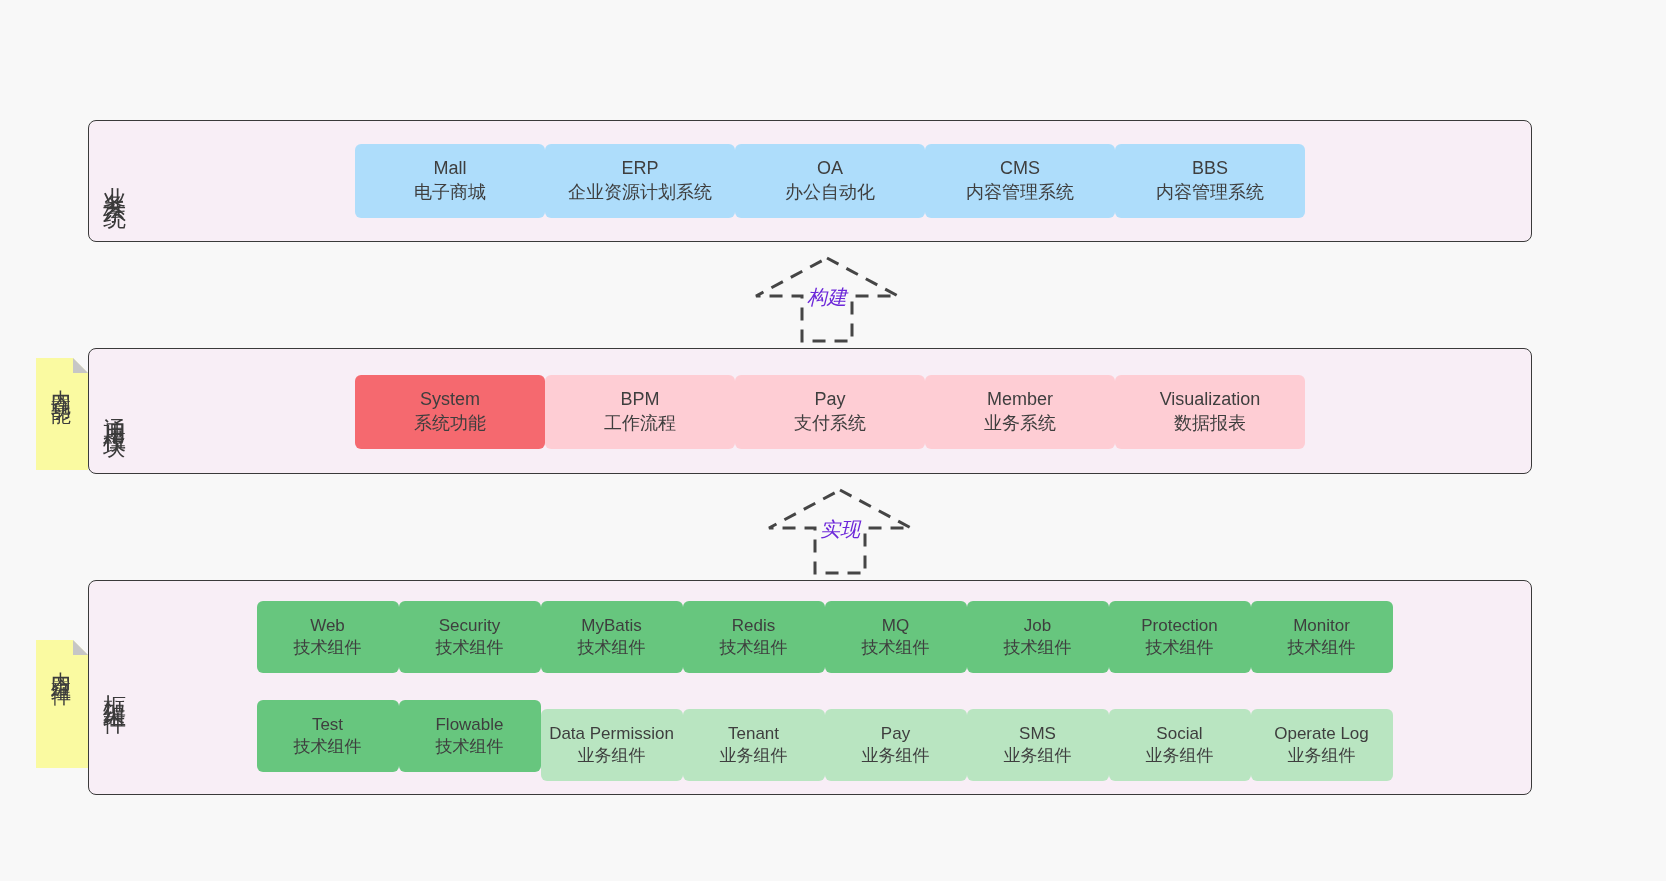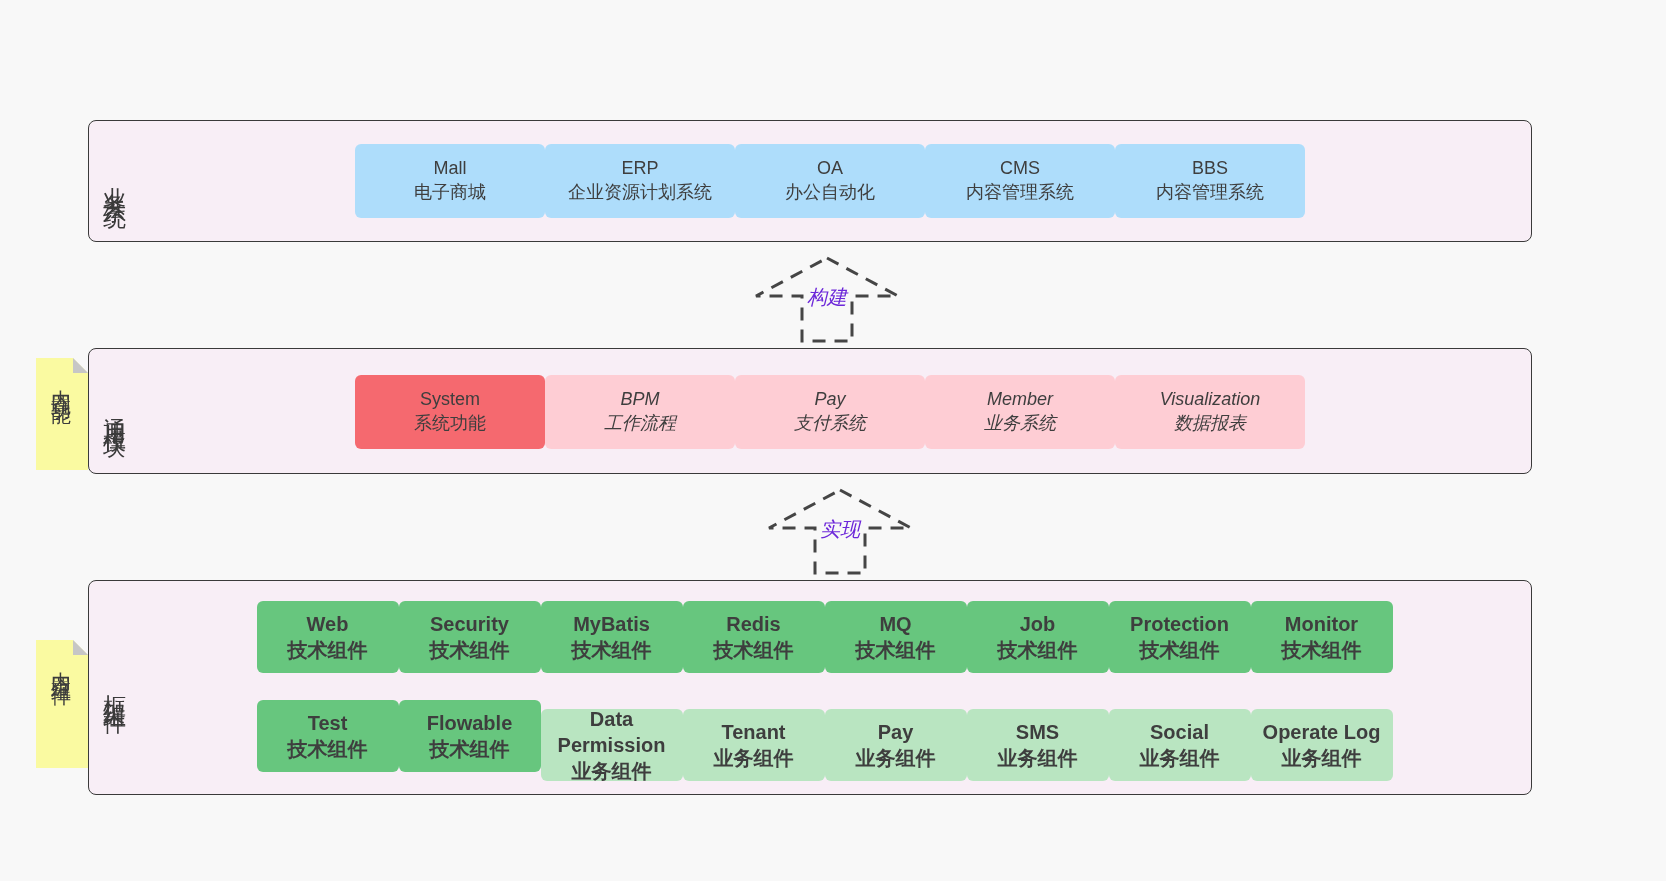--- a/index.html
+++ b/index.html
@@ -49,24 +49,24 @@
     justify-content:center;
     text-align:center;
     border-radius:6px;
     font-size:18px;
     line-height:1.32;
     color:#3e3e3e;
     box-sizing:border-box;
     padding:2px 4px;
   }
   .row6 .box{width:190px;height:74px;}
-  .row8 .box{width:142px;height:72px;font-size:20px;line-height:1.3;font-weight:bold;}
+  .row8 .box{width:142px;height:72px;font-size:17px;line-height:1.3;}
   .v-blue{background:#aeddfb;}
   .v-red{background:#f5696f;}
-  .v-pink{background:#fecdd4;font-style:italic;}
+  .v-pink{background:#fecdd4;}
   .v-green-dark{background:#67c67e;}
   .v-green-light{background:#b9e5c1;margin-top:9px;}
   
   .sticky{
     position:absolute;
     left:36px;width:52px;
     background:#fafaa1;
     display:flex;
     justify-content:center;
     align-items:flex-start;

